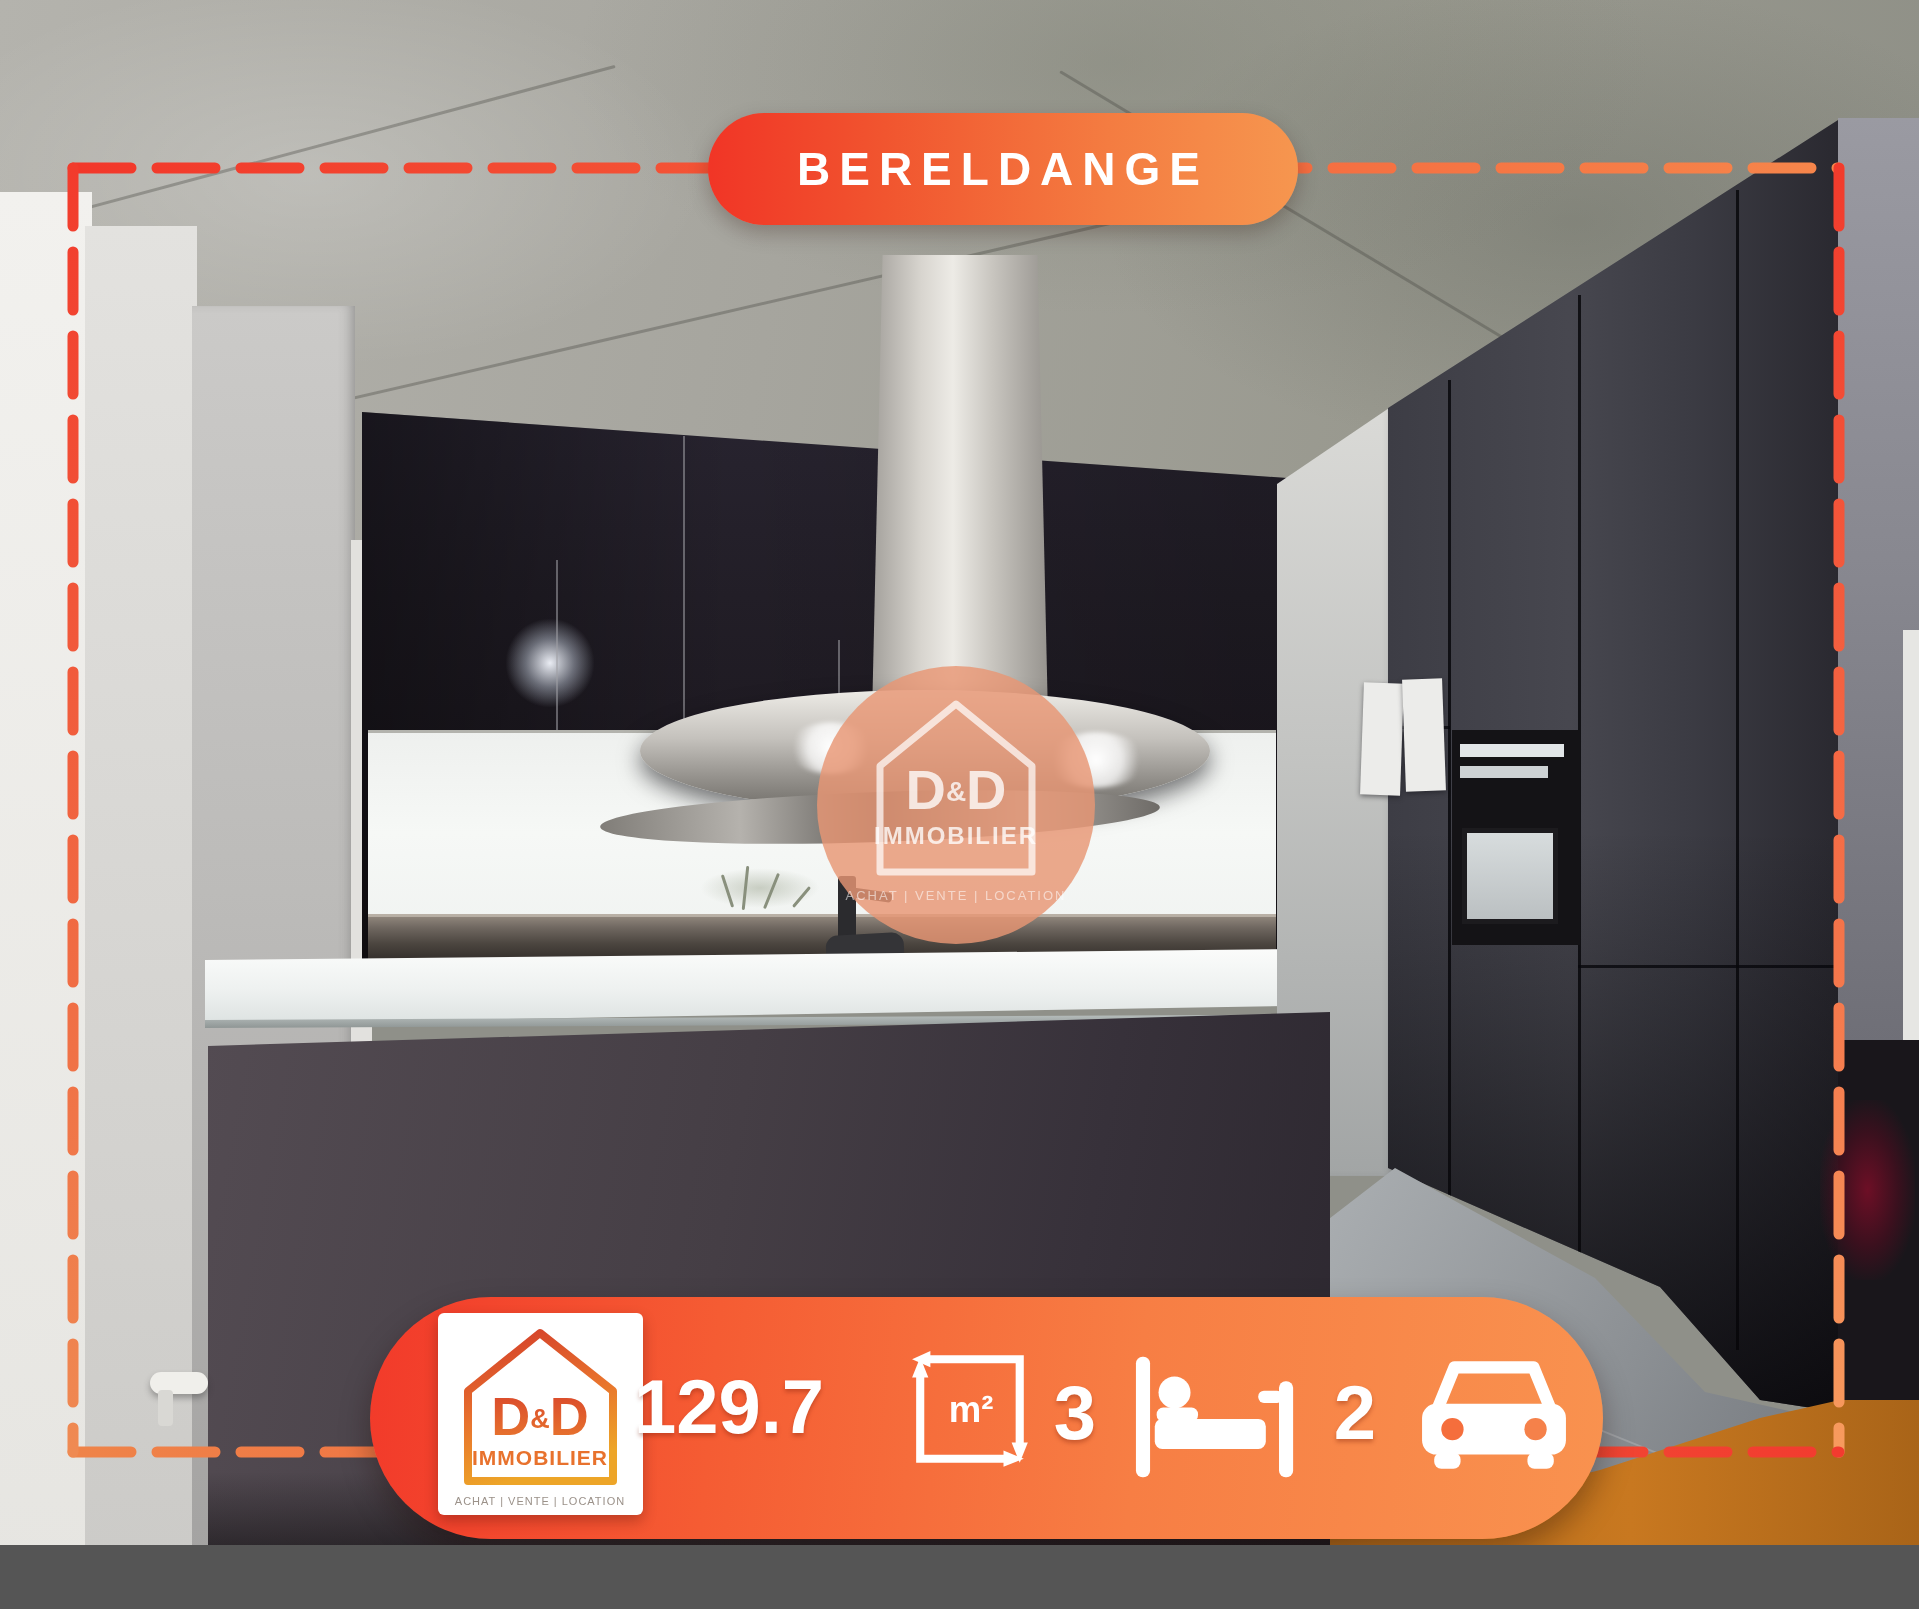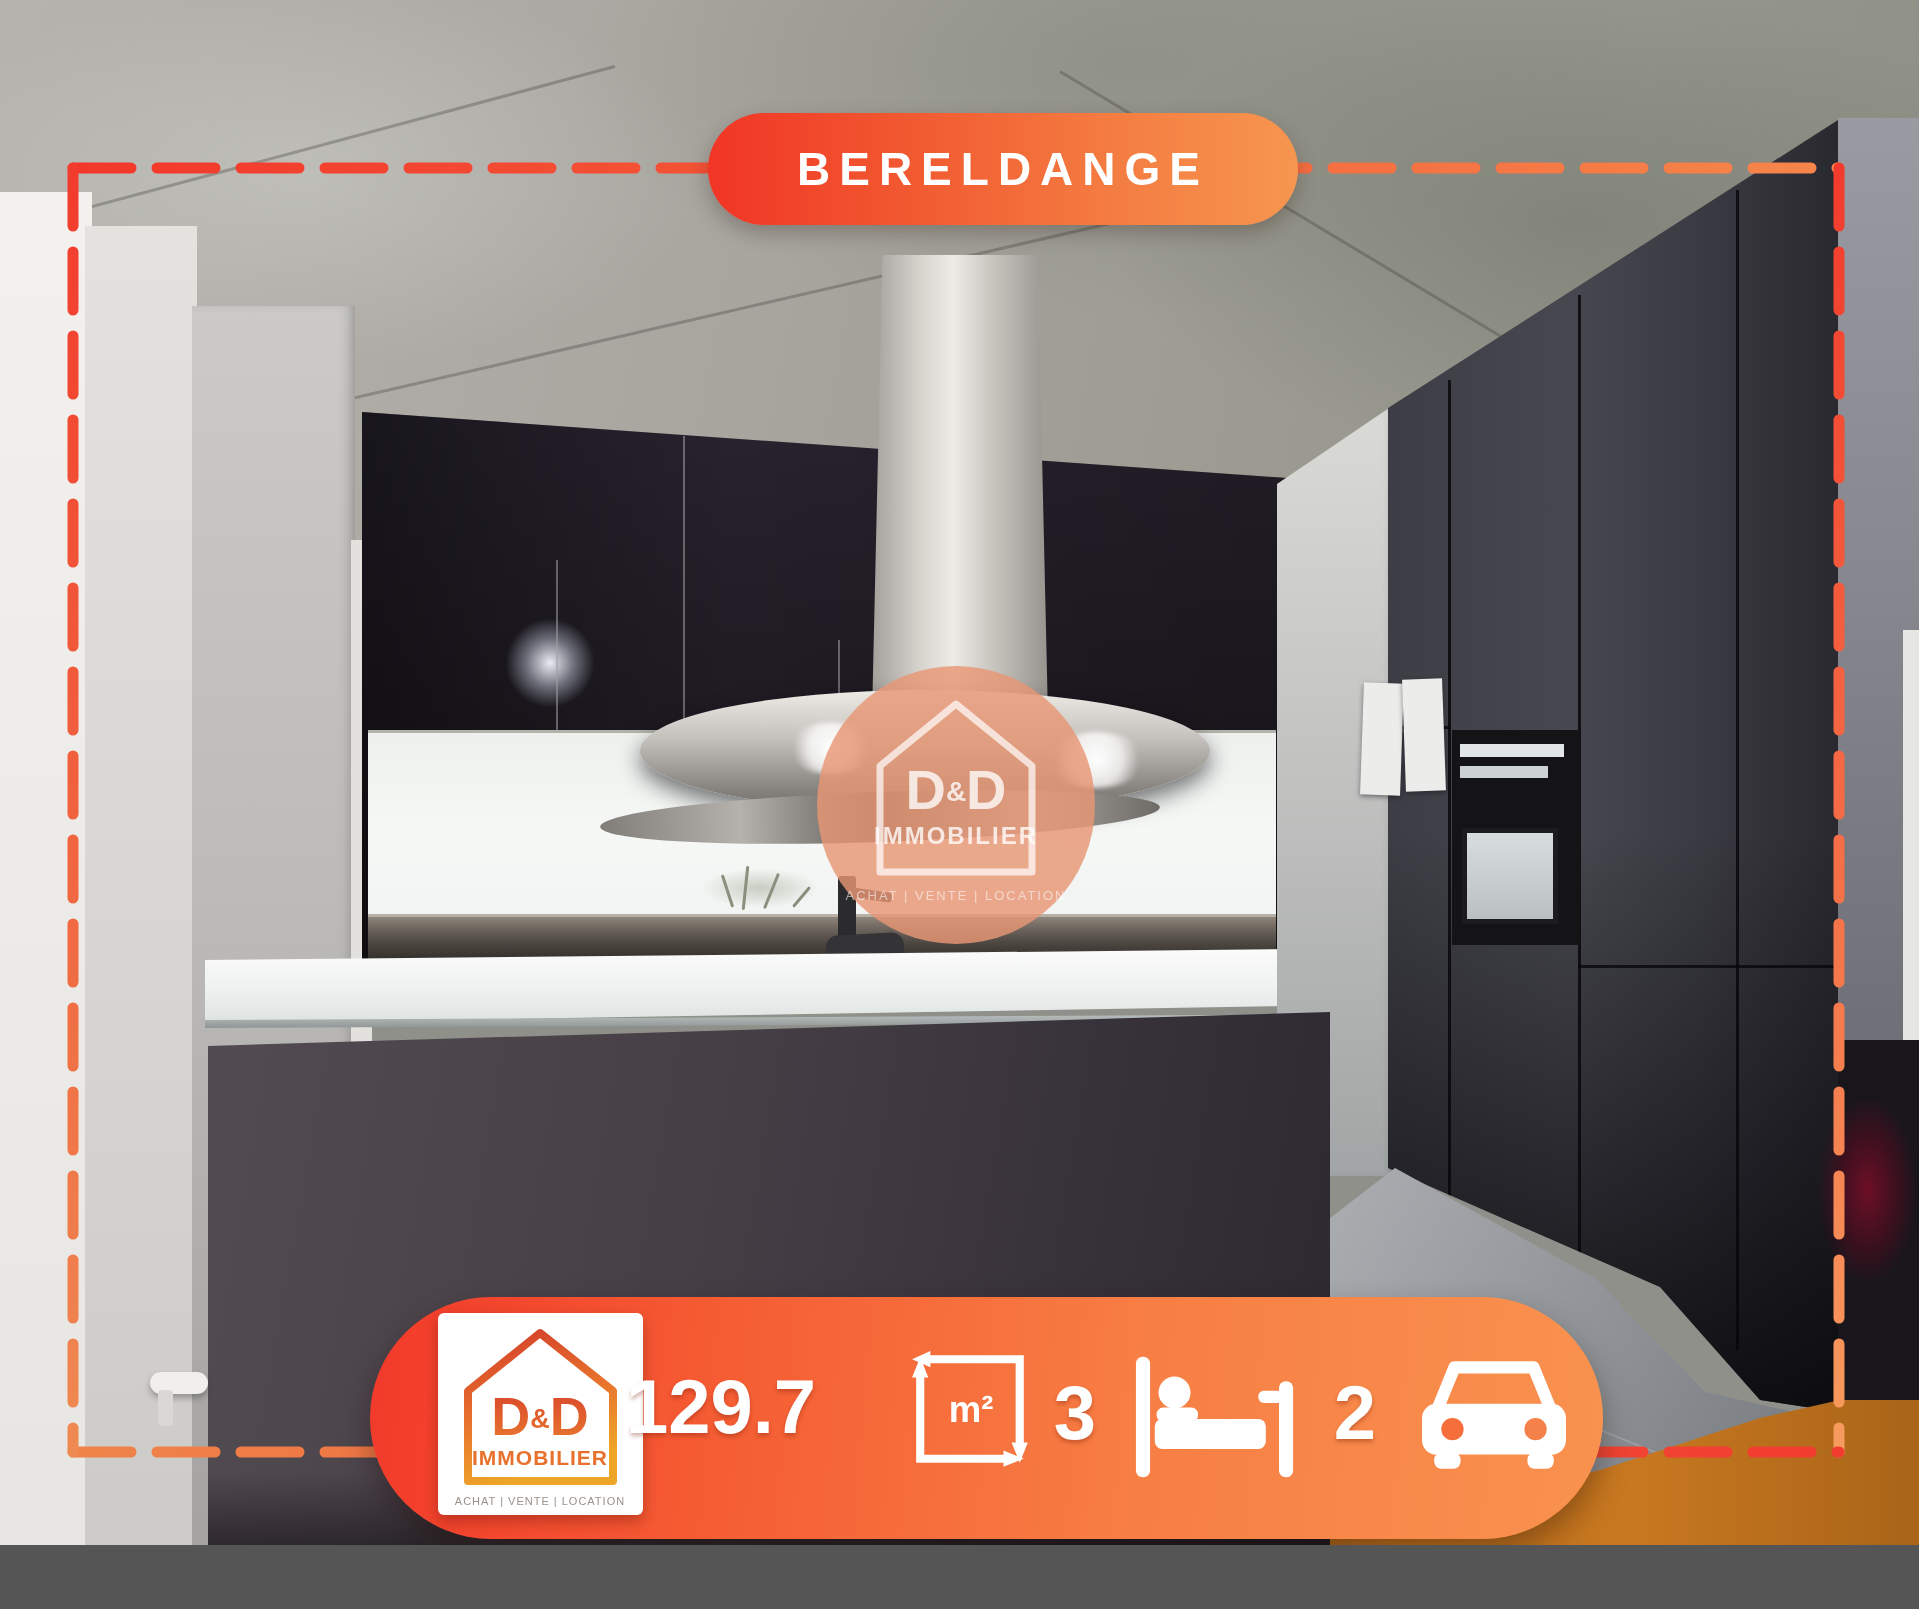--- a/index.html
+++ b/index.html
@@ -282,21 +282,21 @@
               <stop offset="1" stop-color="#e97a2e"></stop>
           </linearGradient>
         </defs>
         <path d="M30 78 L102 20 L175 78 L175 168 L30 168 Z" fill="none" stroke="url(#lgHouse)" stroke-width="8" stroke-linejoin="round"></path>
         <text x="102" y="122" text-anchor="middle" fill="url(#lgText)" font-family="Liberation Sans, sans-serif" font-weight="bold"><tspan font-size="54">D</tspan><tspan font-size="27" dy="-7">&amp;</tspan><tspan font-size="54" dy="7">D</tspan></text>
         <text x="102" y="152" text-anchor="middle" fill="#e8722d" font-family="Liberation Sans, sans-serif" font-weight="bold" font-size="21" letter-spacing="1">IMMOBILIER</text>
         <text x="102" y="192" text-anchor="middle" fill="#9b9189" font-family="Liberation Sans, sans-serif" font-size="11" letter-spacing="1">ACHAT | VENTE | LOCATION</text>
       </svg>
     </div>
 
-    <div class="abs stat-number" style="left:206px;top:72px;width:290px;text-align:center;">129.7</div>
+    <div class="abs stat-number" style="left:214px;top:72px;width:290px;text-align:center;">129.7</div>
     <svg class="abs" style="left:536px;top:48px;" width="132" height="132" viewBox="0 0 130 130" xmlns="http://www.w3.org/2000/svg">
       <polyline points="22,14 112,14 112,98" fill="none" stroke="#fff" stroke-width="8" stroke-linecap="round"></polyline>
       <polygon points="24,6 6,14 24,22" fill="#fff"></polygon>
       <polygon points="104,96 112,116 120,96" fill="#fff"></polygon>
       <polyline points="14,30 14,112 98,112" fill="none" stroke="#fff" stroke-width="8" stroke-linecap="round"></polyline>
       <polygon points="6,32 14,12 22,32" fill="#fff"></polygon>
       <polygon points="96,104 116,112 96,120" fill="#fff"></polygon>
       <text x="64" y="76" text-anchor="middle" fill="#fff" font-family="Liberation Sans, sans-serif" font-weight="bold" font-size="36">m²</text>
     </svg>
 

